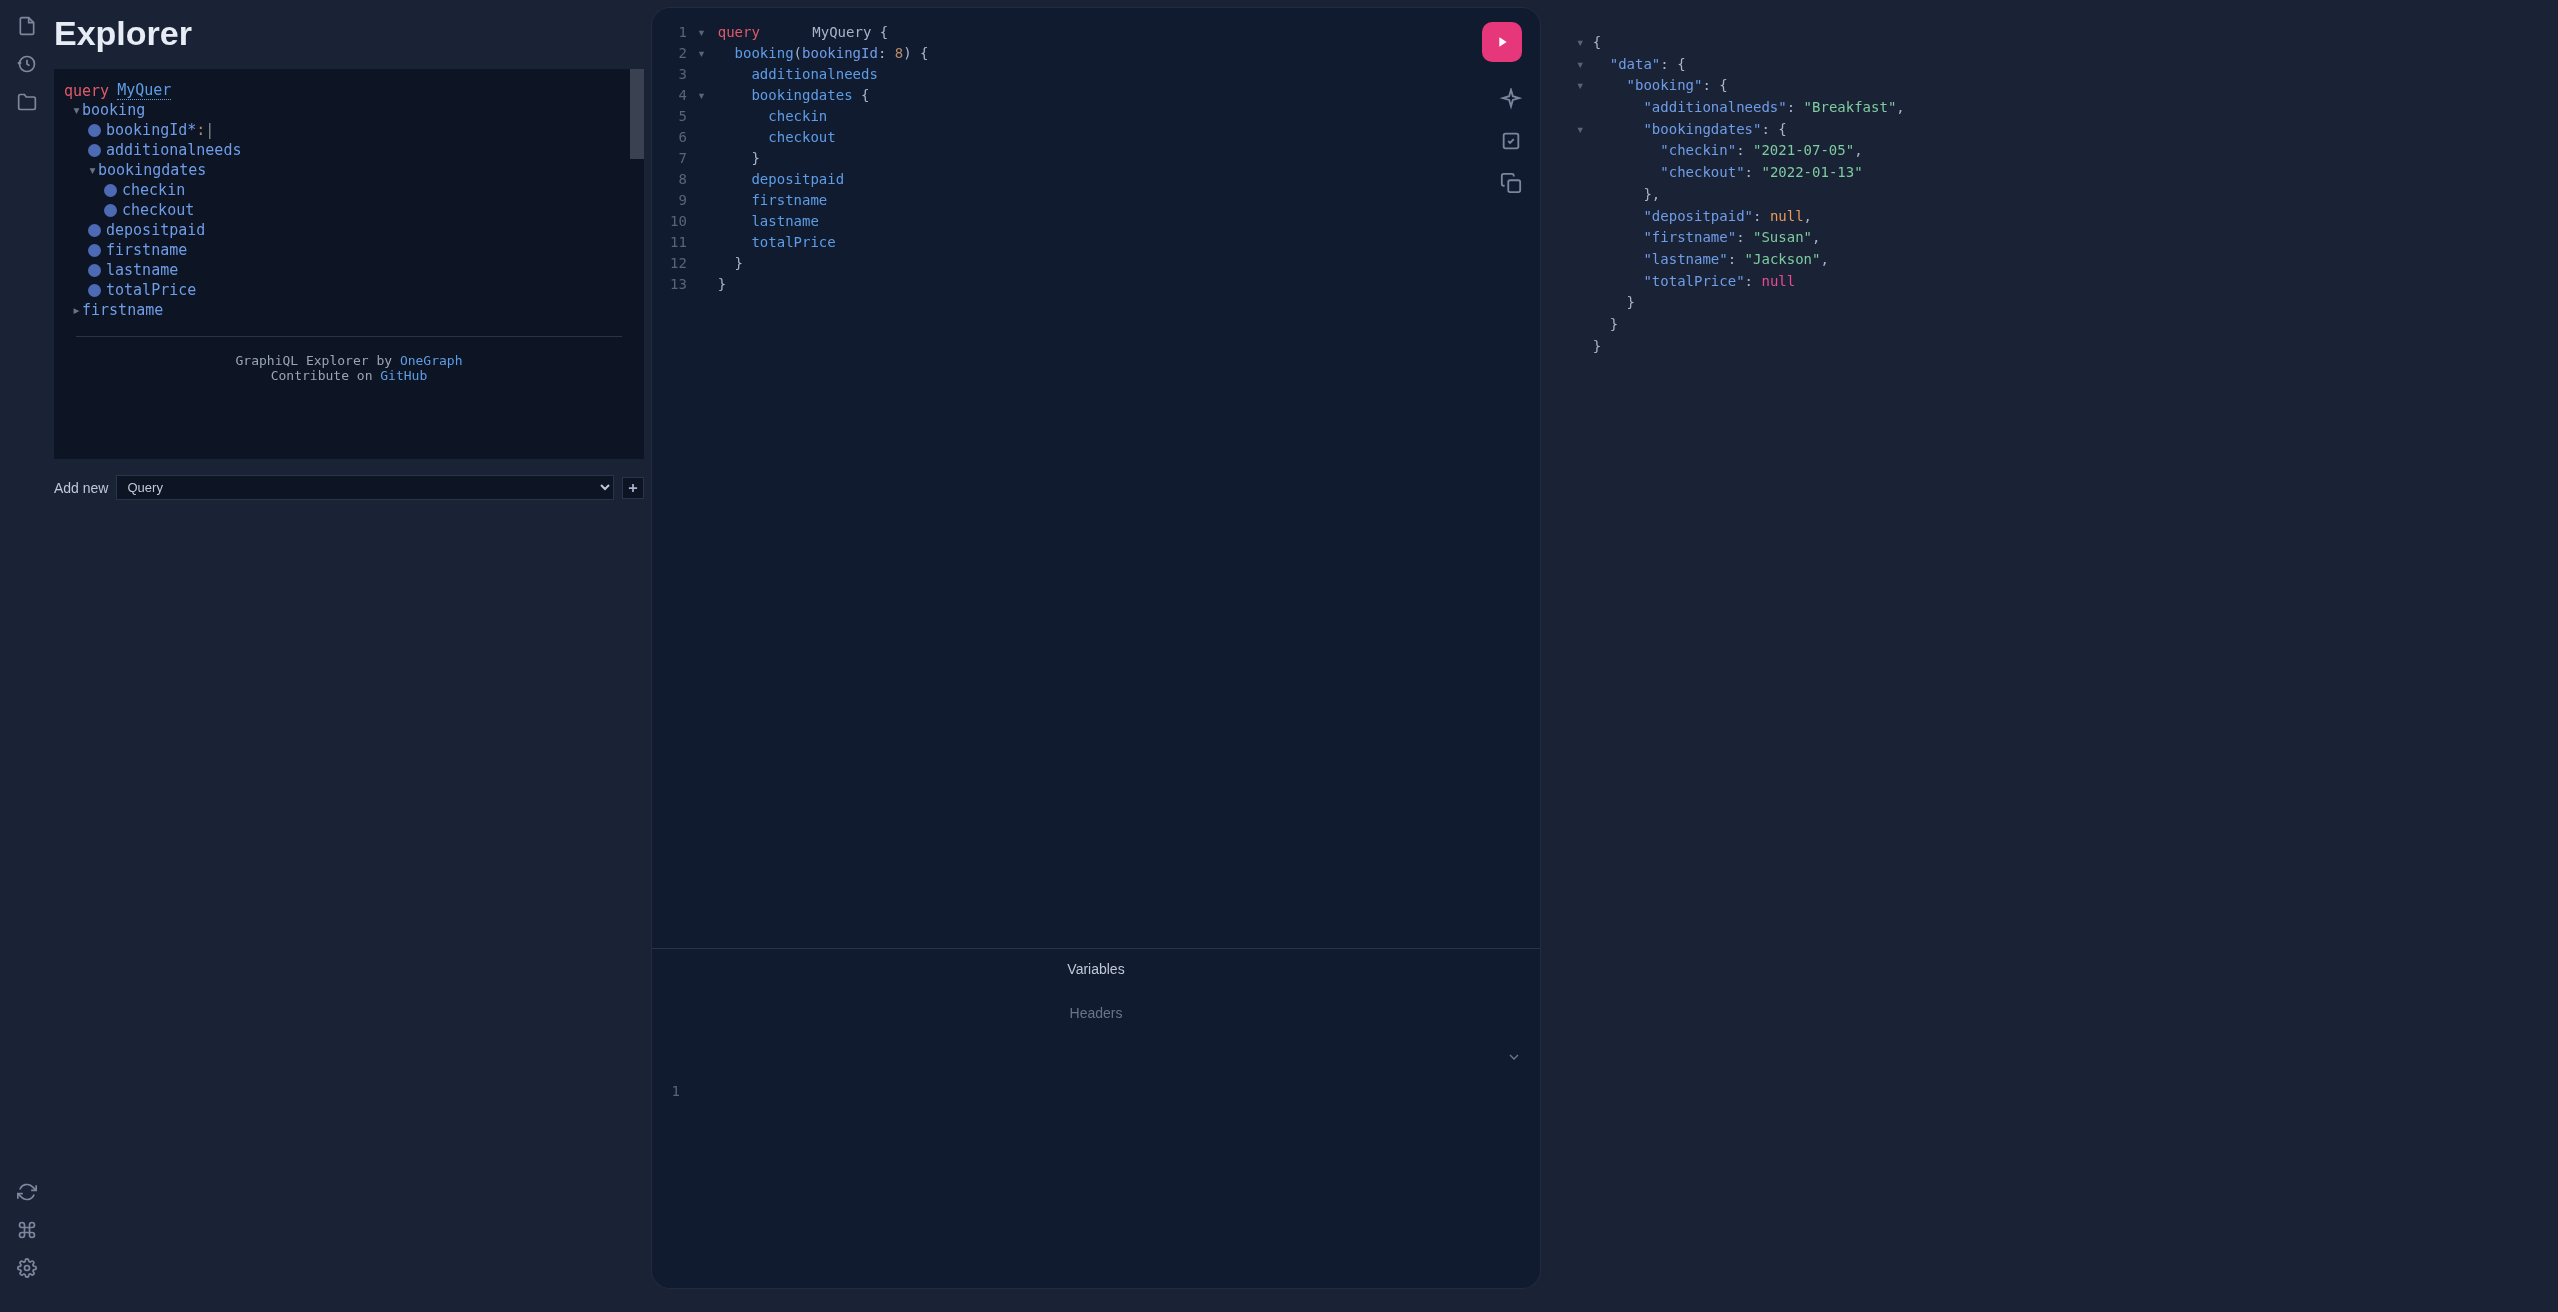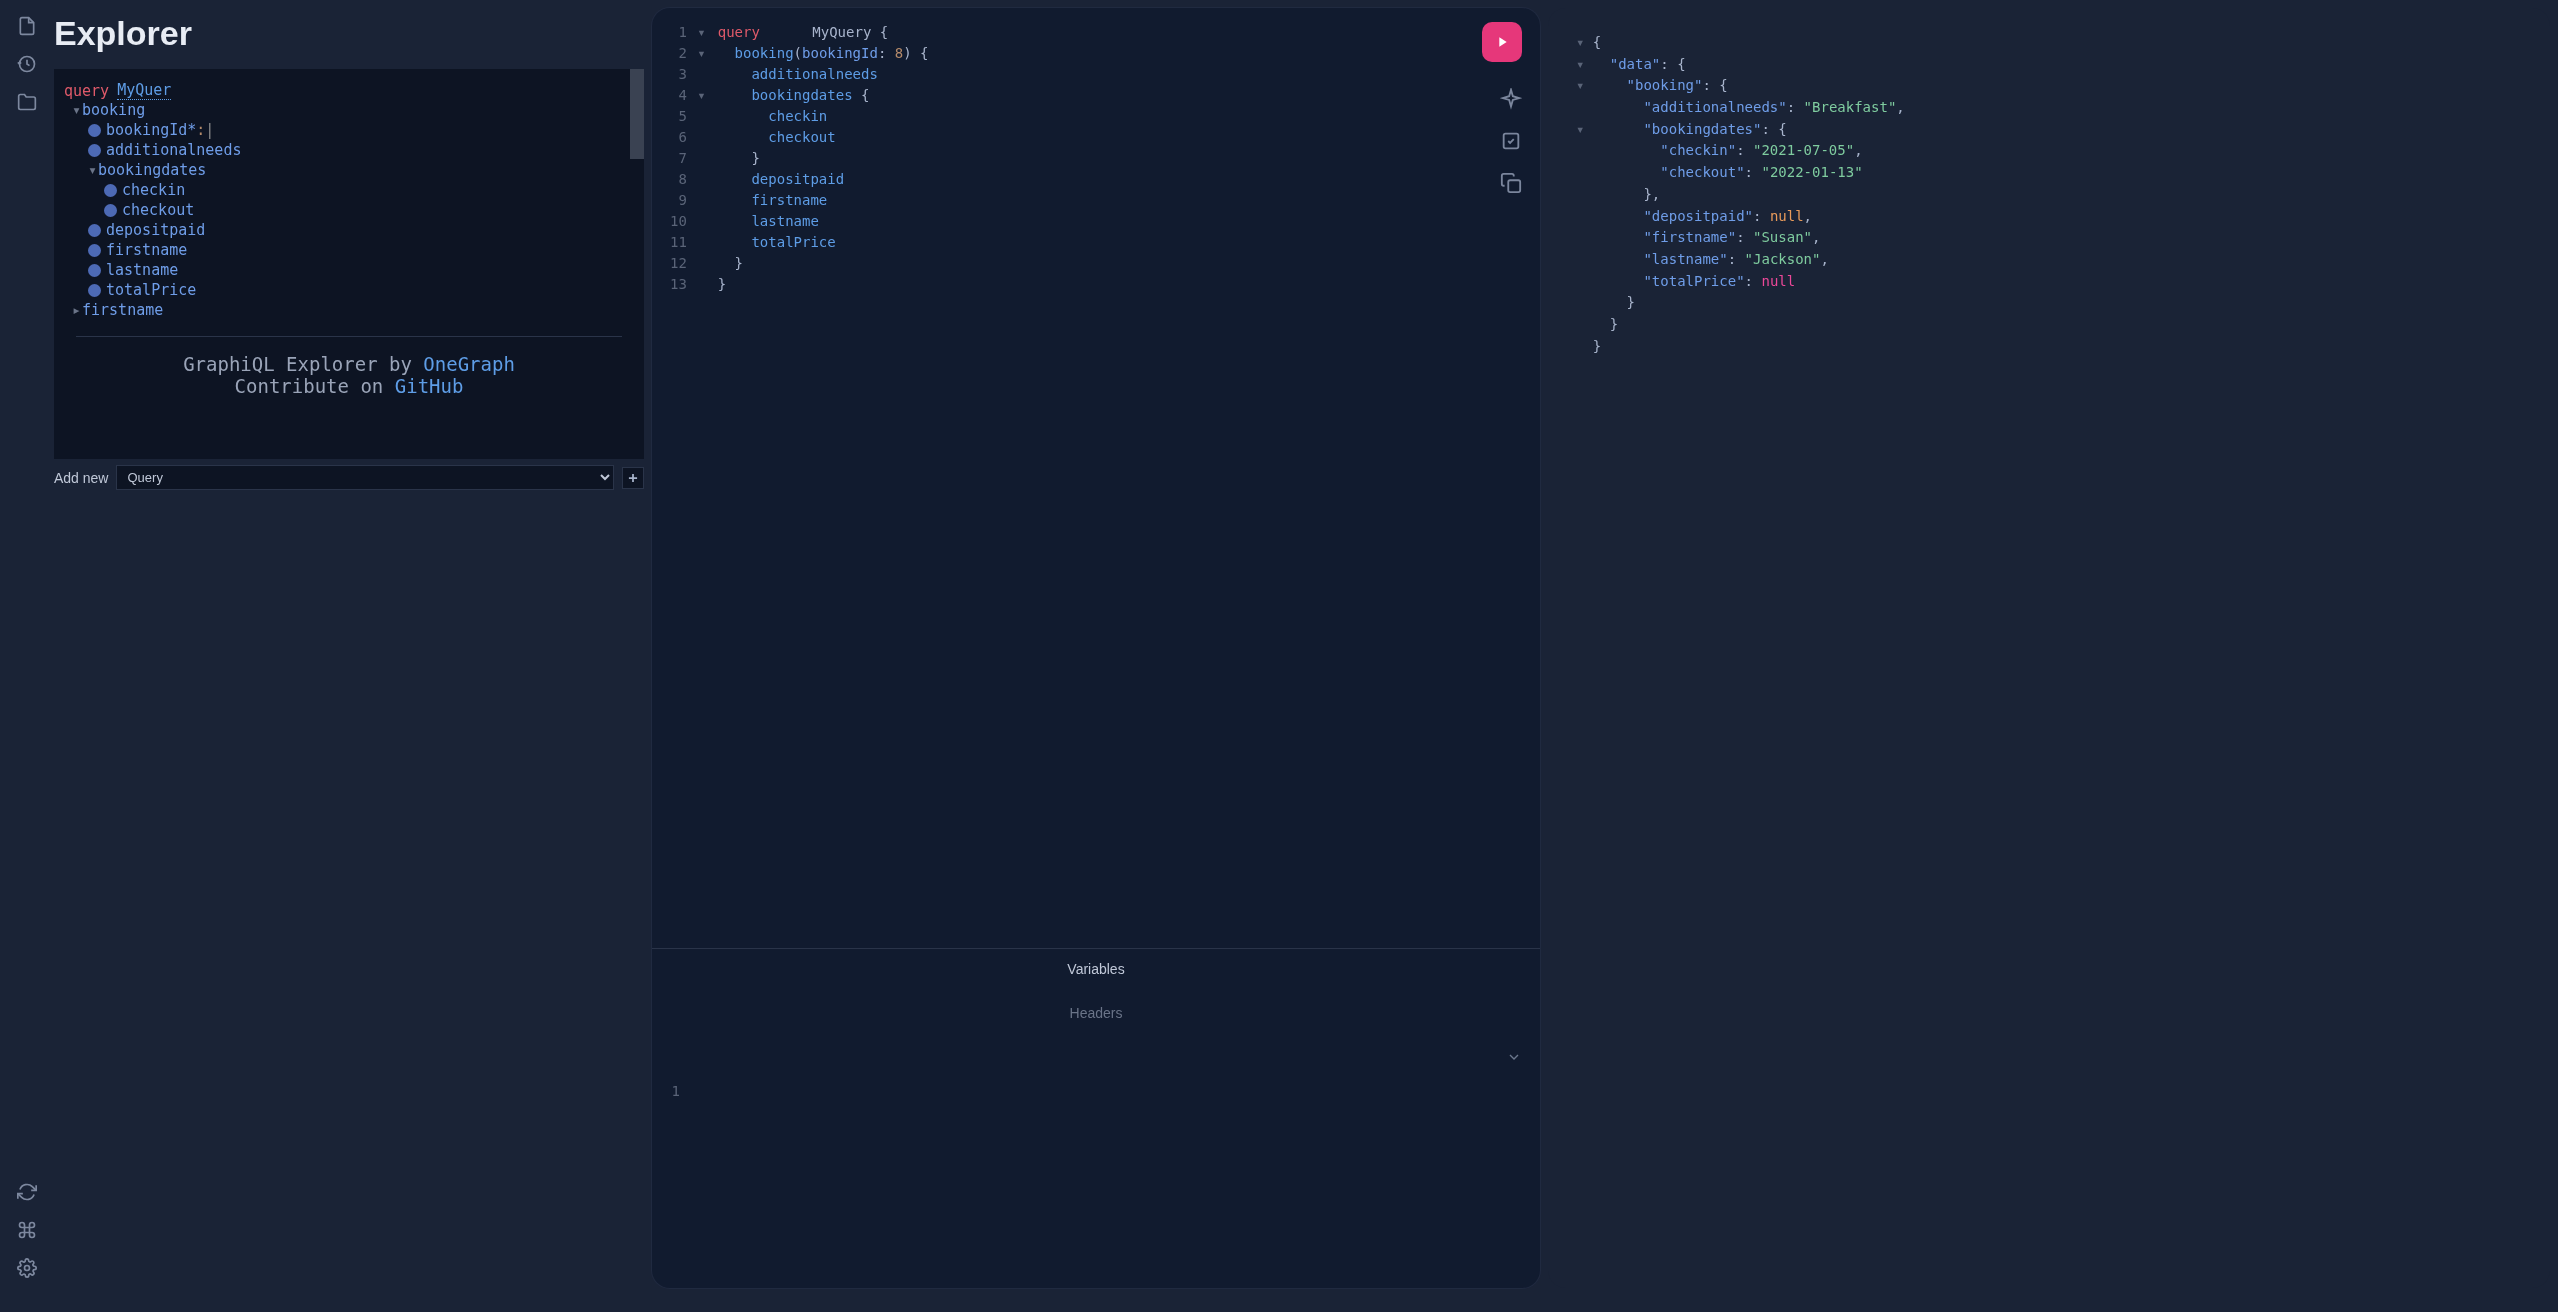--- a/index.html
+++ b/index.html
@@ -64,30 +64,30 @@
 .tree-indent-3 { padding-left: 40px; }
 .arg-star { color: #6f9de8; }
 .arg-sep { color: #b48a6a; }
 .arg-cursor { color: #888; }
 .explorer-divider {
   border-top: 1px solid #2a3449;
   margin: 16px 12px;
 }
 .explorer-credit {
   text-align: center;
-  font-size: 19px;
+  font-size: 13px;
   color: #9aa4b8;
   padding-bottom: 10px;
 }
 .explorer-credit a { color: #5e9de6; text-decoration: none; }
 .add-new-row {
   display: flex;
   align-items: center;
   gap: 8px;
-  padding: 6px 0;
+  padding: 16px 0;
   font-size: 14px;
 }
 .add-new-row select {
   flex: 1;
   background: #0d1423;
   border: 1px solid #2a3449;
   color: #c0c8d8;
   padding: 3px 6px;
   font-size: 13px;
 }

